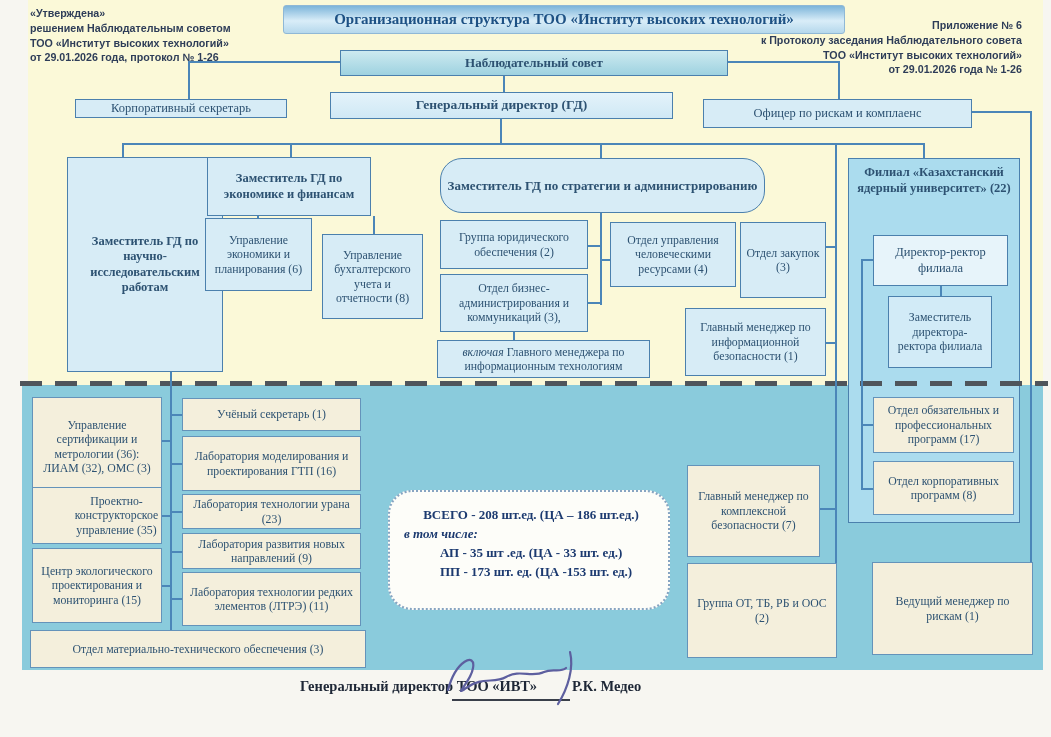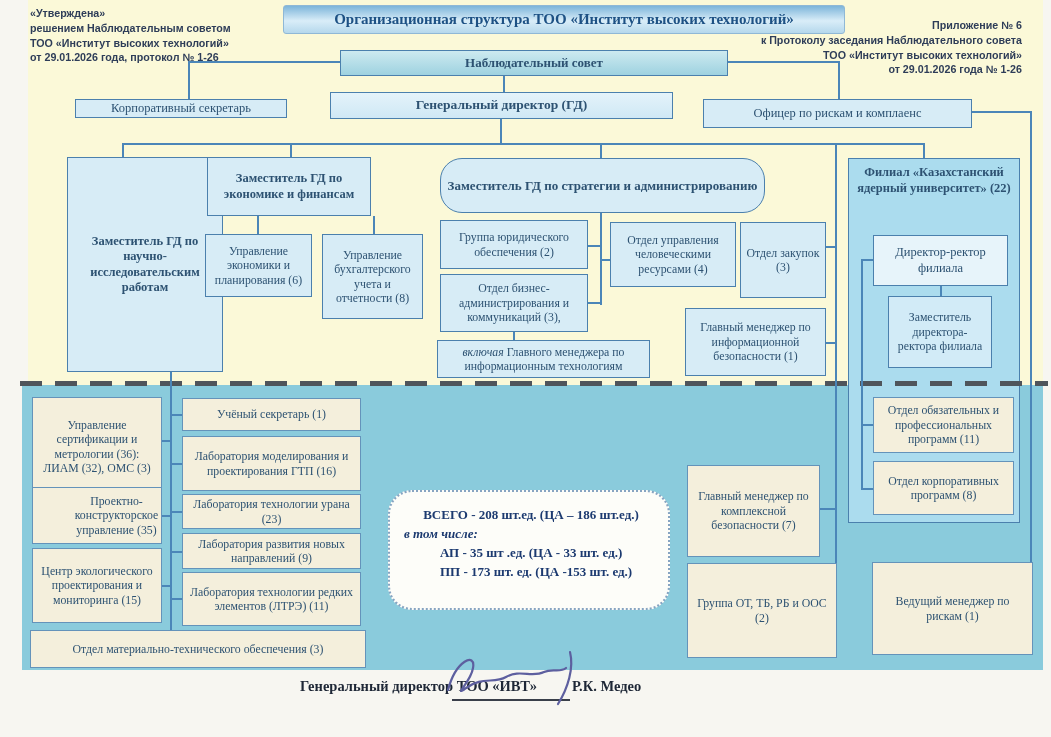--- a/index.html
+++ b/index.html
@@ -118,36 +118,36 @@
   <div class="hl" style="left:170px;top:551px;width:12px;"></div>
   <div class="hl" style="left:170px;top:598px;width:12px;"></div>
 
   <div class="box teal bold fs13" style="left:340px;top:50px;width:388px;height:26px;">Наблюдательный совет</div>
   <div class="box fs125" style="left:75px;top:99px;width:212px;height:19px;">Корпоративный секретарь</div>
   <div class="box gd bold fs135" style="left:330px;top:92px;width:343px;height:27px;">Генеральный директор (ГД)</div>
   <div class="box fs125" style="left:703px;top:99px;width:269px;height:29px;">Офицер по рискам и комплаенс</div>
 
   <div class="box bold fs125" style="left:43px;top:157px;width:156px;height:215px;margin-left:24px;">Заместитель  ГД по научно-исследовательским работам</div>
   <div class="box bold fs125" style="left:207px;top:157px;width:164px;height:59px;">Заместитель  ГД по экономике и финансам</div>
-  <div class="box" style="left:205px;top:234px;width:107px;height:63px;">Управление экономики и планирования (6)</div>
+  <div class="box" style="left:205px;top:218px;width:107px;height:73px;">Управление экономики и планирования (6)</div>
   <div class="box" style="left:322px;top:234px;width:101px;height:85px;">Управление бухгалтерского учета и отчетности (8)</div>
   <div class="box bold fs13" style="left:440px;top:158px;width:325px;height:55px;border-radius:22px;">Заместитель  ГД по стратегии и администрированию</div>
   <div class="box" style="left:440px;top:220px;width:148px;height:49px;">Группа юридического обеспечения (2)</div>
   <div class="box" style="left:440px;top:274px;width:148px;height:58px;">Отдел бизнес-администрирования и коммуникаций (3),</div>
   <div class="box" style="left:437px;top:340px;width:213px;height:38px;">
     <span><span class="em">включая</span><span> Главного менеджера по информационным технологиям</span></span>
   </div>
   <div class="box" style="left:610px;top:222px;width:126px;height:65px;">Отдел управления человеческими ресурсами (4)</div>
   <div class="box" style="left:740px;top:222px;width:86px;height:76px;">Отдел закупок (3)</div>
   <div class="box" style="left:685px;top:308px;width:141px;height:68px;">Главный менеджер по информационной безопасности (1)</div>
 
   <div class="branch-title" style="left:855px;top:164px;width:158px;">Филиал «Казахстанский ядерный университет» (22)</div>
   <div class="box inner-light fs125" style="left:873px;top:235px;width:135px;height:51px;">Директор-ректор филиала</div>
   <div class="box inner-mid" style="left:888px;top:296px;width:104px;height:72px;">Заместитель директора-ректора филиала</div>
-  <div class="box cream" style="left:873px;top:397px;width:141px;height:56px;">Отдел обязательных и профессиональных программ (11)</div>
+  <div class="box cream" style="left:873px;top:397px;width:141px;height:56px;">Отдел обязательных и профессиональных программ (17)</div>
   <div class="box cream" style="left:873px;top:461px;width:141px;height:54px;">Отдел корпоративных программ (8)</div>
   <div class="box cream" style="left:872px;top:562px;width:161px;height:93px;">Ведущий менеджер по рискам (1)</div>
 
   <div class="box cream" style="left:687px;top:465px;width:133px;height:92px;">Главный менеджер по комплексной безопасности (7)</div>
   <div class="box cream" style="left:687px;top:563px;width:150px;height:95px;">Группа ОТ, ТБ, РБ и ООС (2)</div>
 
   <div class="box cream" style="left:32px;top:397px;width:130px;height:99px;">Управление сертификации и метрологии (36): ЛИАМ (32), ОМС (3)</div>
   <div class="box cream" style="left:32px;top:487px;width:130px;height:57px;padding-left:44px;">Проектно-конструкторское управление (35)</div>
   <div class="box cream" style="left:32px;top:548px;width:130px;height:75px;">Центр экологического проектирования и мониторинга (15)</div>
   <div class="box cream" style="left:30px;top:630px;width:336px;height:38px;">Отдел материально-технического обеспечения (3)</div>

